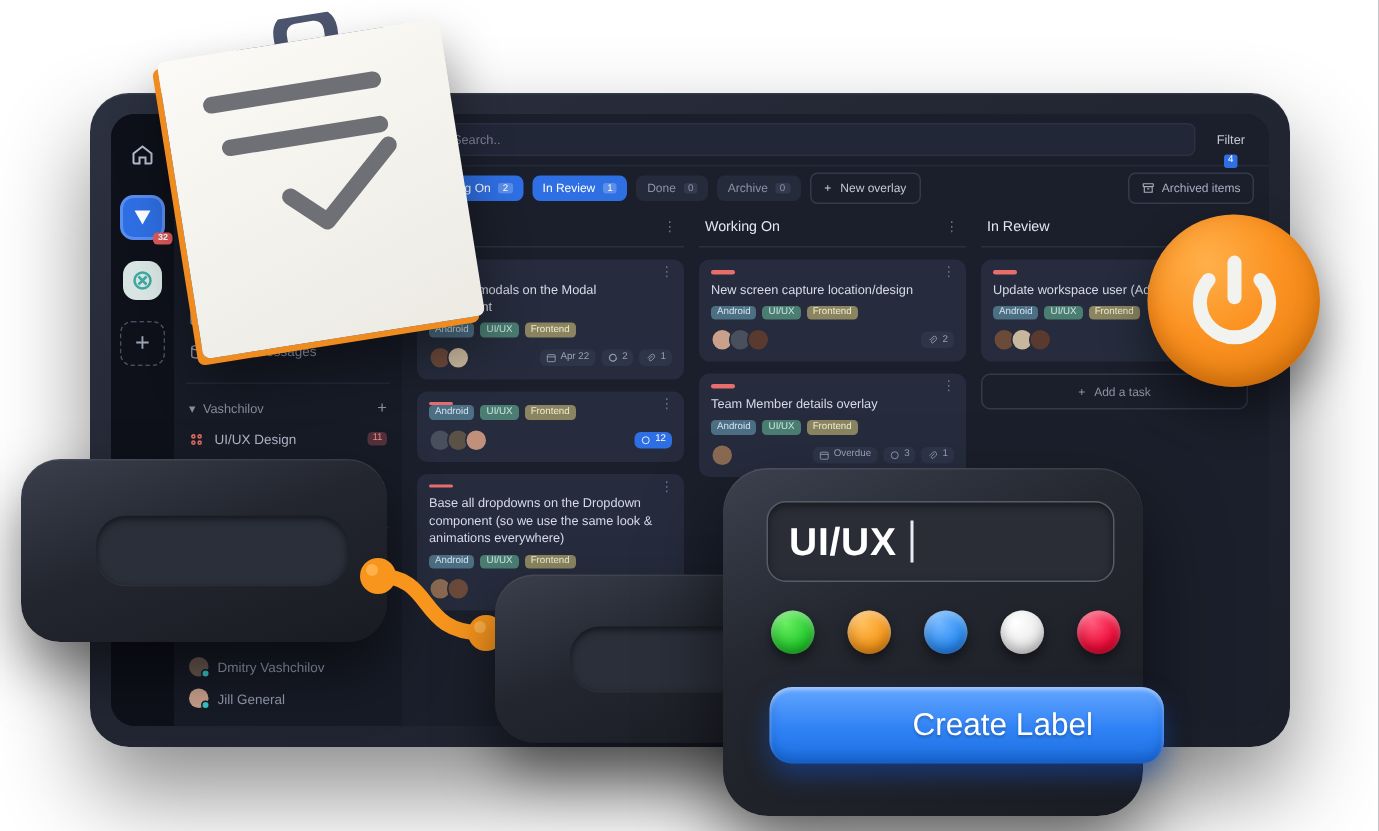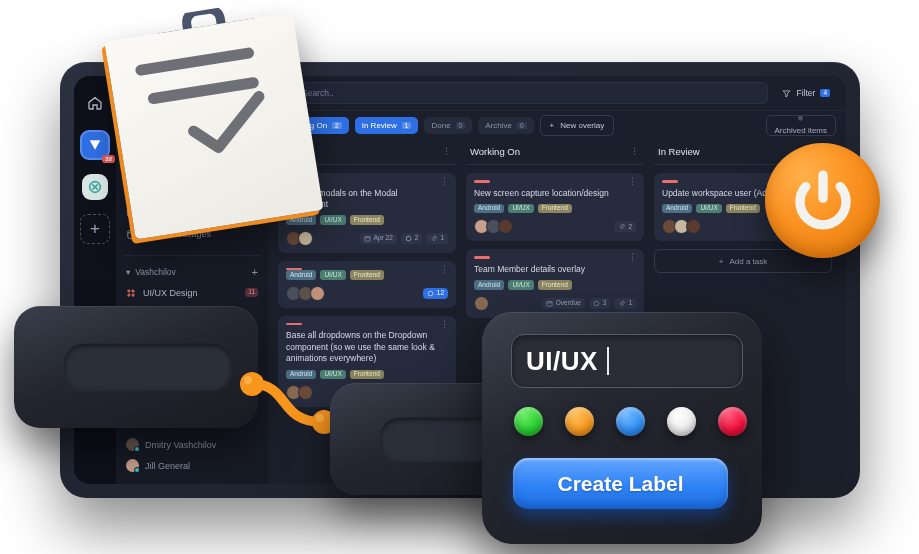--- a/index.html
+++ b/index.html
@@ -46,34 +46,34 @@
   .pav{width:13px;height:13px;border-radius:50%;flex:none;position:relative;}
   .pav::after{content:"";position:absolute;right:-1px;bottom:-1px;width:4px;height:4px;border-radius:50%;
     background:#39c7c7;border:1px solid #171b26;}
 
   
   .main{position:absolute;left:194px;top:0;right:0;height:100%;background:#1b1f2b;}
   .topbar{height:34px;display:flex;align-items:center;gap:8px;padding:0 10px;border-bottom:1px solid #252a3a;}
   .search{flex:1;height:20px;border-radius:5px;background:#222738;border:1px solid #2b3145;
     display:flex;align-items:center;gap:6px;padding:0 8px;color:#7b8296;font-size:8.5px;}
   .search svg{width:9px;height:9px;}
-  .filter{display:flex;align-items:center;gap:5px;color:#c3c9d8;font-size:8.5px;padding:0 6px;height:20px;}
+  .filter{display:flex;align-items:center;gap:5px;color:#c3c9d8;font-size:8.5px;padding:0 6px;height:20px;flex-direction:column;}
   .filter svg{width:9px;height:9px;}
   .fbadge{background:#2f6fe4;color:#fff;font-size:6.5px;border-radius:2px;padding:1px 3px;line-height:1;}
 
   .tabsrow{height:28px;display:flex;align-items:center;gap:6px;padding:0 10px;}
   .chip{display:flex;align-items:center;gap:5px;height:17px;padding:0 7px;border-radius:5px;
     font-size:8px;background:#262b3c;color:#8d93a6;}
   .chip.on{background:#2f6fe4;color:#fff;}
   .chip .n{background:rgba(255,255,255,.22);border-radius:2px;padding:0 3px;font-size:6.5px;}
   .chip.off .n{background:#333a4e;color:#8d93a6;}
   .newcol{display:flex;align-items:center;gap:6px;height:19px;padding:0 9px;border:1px solid #333a4e;
     border-radius:5px;color:#c3c9d8;font-size:8px;}
   .archbtn{margin-left:auto;display:flex;align-items:center;gap:5px;height:19px;padding:0 8px;
-    border:1px solid #333a4e;border-radius:5px;color:#a8aec0;font-size:8px;flex-direction:column;}
+    border:1px solid #333a4e;border-radius:5px;color:#a8aec0;font-size:8px;}
   .archbtn svg{width:9px;height:9px;}
 
   .board{position:absolute;left:0;top:62px;right:0;bottom:0;display:flex;gap:10px;padding:0 10px;}
   .col{width:178px;background:#20263400;flex:none;}
   .colhead{height:26px;display:flex;align-items:center;color:#e2e6f0;font-size:9.5px;
     border-bottom:1px solid #2a3042;padding:0 4px;}
   .colhead .kebab{margin-left:auto;color:#6d7489;font-size:9px;letter-spacing:1px;}
   .card{background:#262c3d;border-radius:7px;padding:7px 8px;margin-top:8px;position:relative;}
   .cbar{width:16px;height:2.5px;border-radius:2px;background:#e86d6d;}
   .ckebab{position:absolute;right:6px;top:6px;color:#6d7489;font-size:9px;letter-spacing:1px;line-height:.6;}
@@ -124,22 +124,22 @@
     box-shadow:inset 0 2px 6px rgba(0,0,0,.45);}
   .dlg-val{color:#fff;font-size:26px;font-weight:700;letter-spacing:.5px;}
   .caret{display:inline-block;width:2px;height:28px;background:#e9ebf0;margin-left:9px;vertical-align:middle;}
   .swatches{position:absolute;left:32px;top:95px;display:flex;gap:22px;}
   .sw{width:29px;height:29px;border-radius:50%;box-shadow:0 4px 8px rgba(0,0,0,.45),
     inset 0 -4px 7px rgba(0,0,0,.25), inset 0 3px 5px rgba(255,255,255,.4);}
   .dlg-btn{position:absolute;left:31px;top:146px;width:215px;height:51px;border-radius:15px;
     background:linear-gradient(180deg,#63a6ff 0%,#2f82f5 55%,#1e6fe0 100%);
     box-shadow:0 8px 16px rgba(20,80,190,.5), inset 0 2px 3px rgba(255,255,255,.45),
       inset 0 -4px 8px rgba(0,60,150,.4);
-    display:flex;align-items:center;justify-content:center;color:#fff;font-size:21px;font-weight:700;
-    text-shadow:0 1px 2px rgba(0,0,0,.25);}
+    display:flex;align-items:center;justify-content:center;color:#fff;font-size:21px;font-weight:400;
+    text-shadow:0 1px 2px rgba(0,0,0,.25);padding-left:48px;}
 </style>
 </head>
 <body>
 
 <div id="stage">
 
   <div class="laptop">
     <div class="screen">
 
       <div class="rail">

